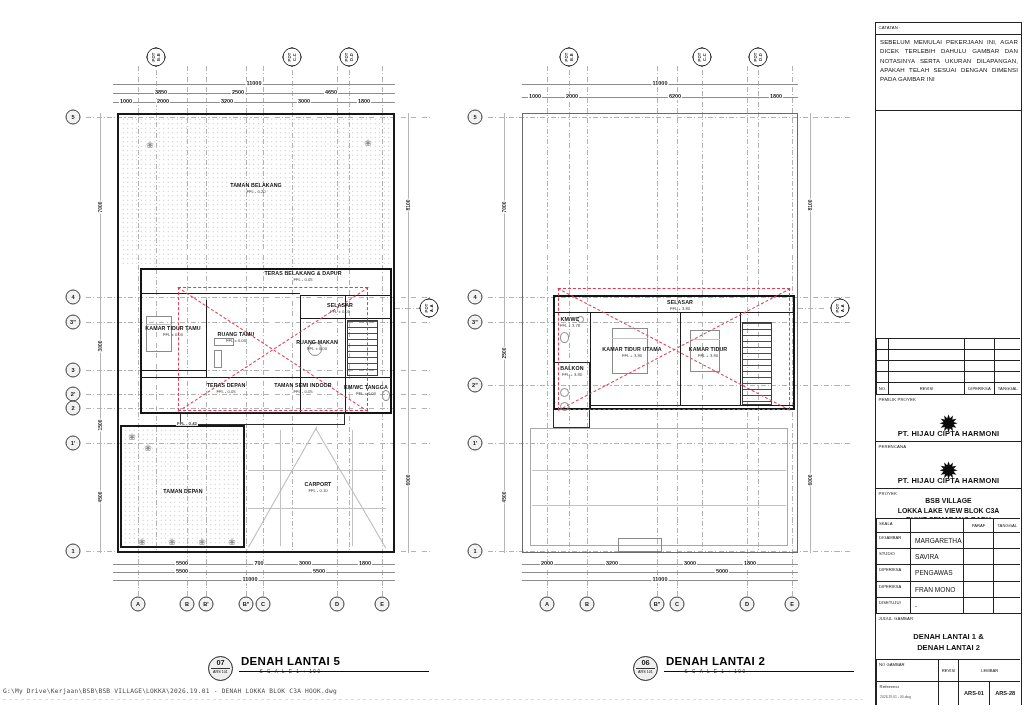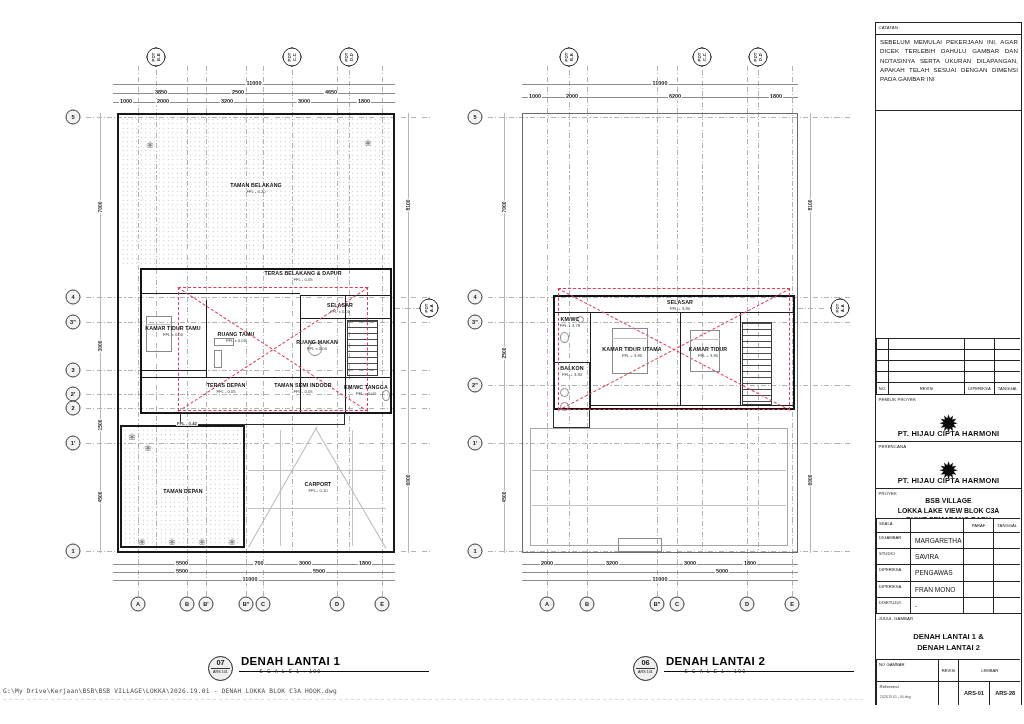--- a/index.html
+++ b/index.html
@@ -260,21 +260,21 @@
   <b class="cb" style="left:73px;top:443px">1'</b>
   <b class="cb" style="left:73px;top:551px">1</b>
 
   <div class="ptit" style="left:208px;top:654px">
     <span class="tb">
         <b>07</b>
         <em>ARS 101</em>
       </span>
     <i class="rule" style="width:190px"></i>
     <div class="tt">
-        <b>DENAH LANTAI 1</b>
+        <b>DENAH LANTAI 5</b>
         <s>S C A L E   1 : 100</s>
       </div>
   </div>
 
   <i class="gv" style="left:547px;top:66px;height:532px"></i>
   <i class="gv" style="left:587px;top:66px;height:532px"></i>
   <i class="gv" style="left:657px;top:66px;height:532px"></i>
   <i class="gv" style="left:677px;top:66px;height:532px"></i>
   <i class="gv" style="left:747px;top:66px;height:532px"></i>
   <i class="gv" style="left:792px;top:66px;height:532px"></i>

